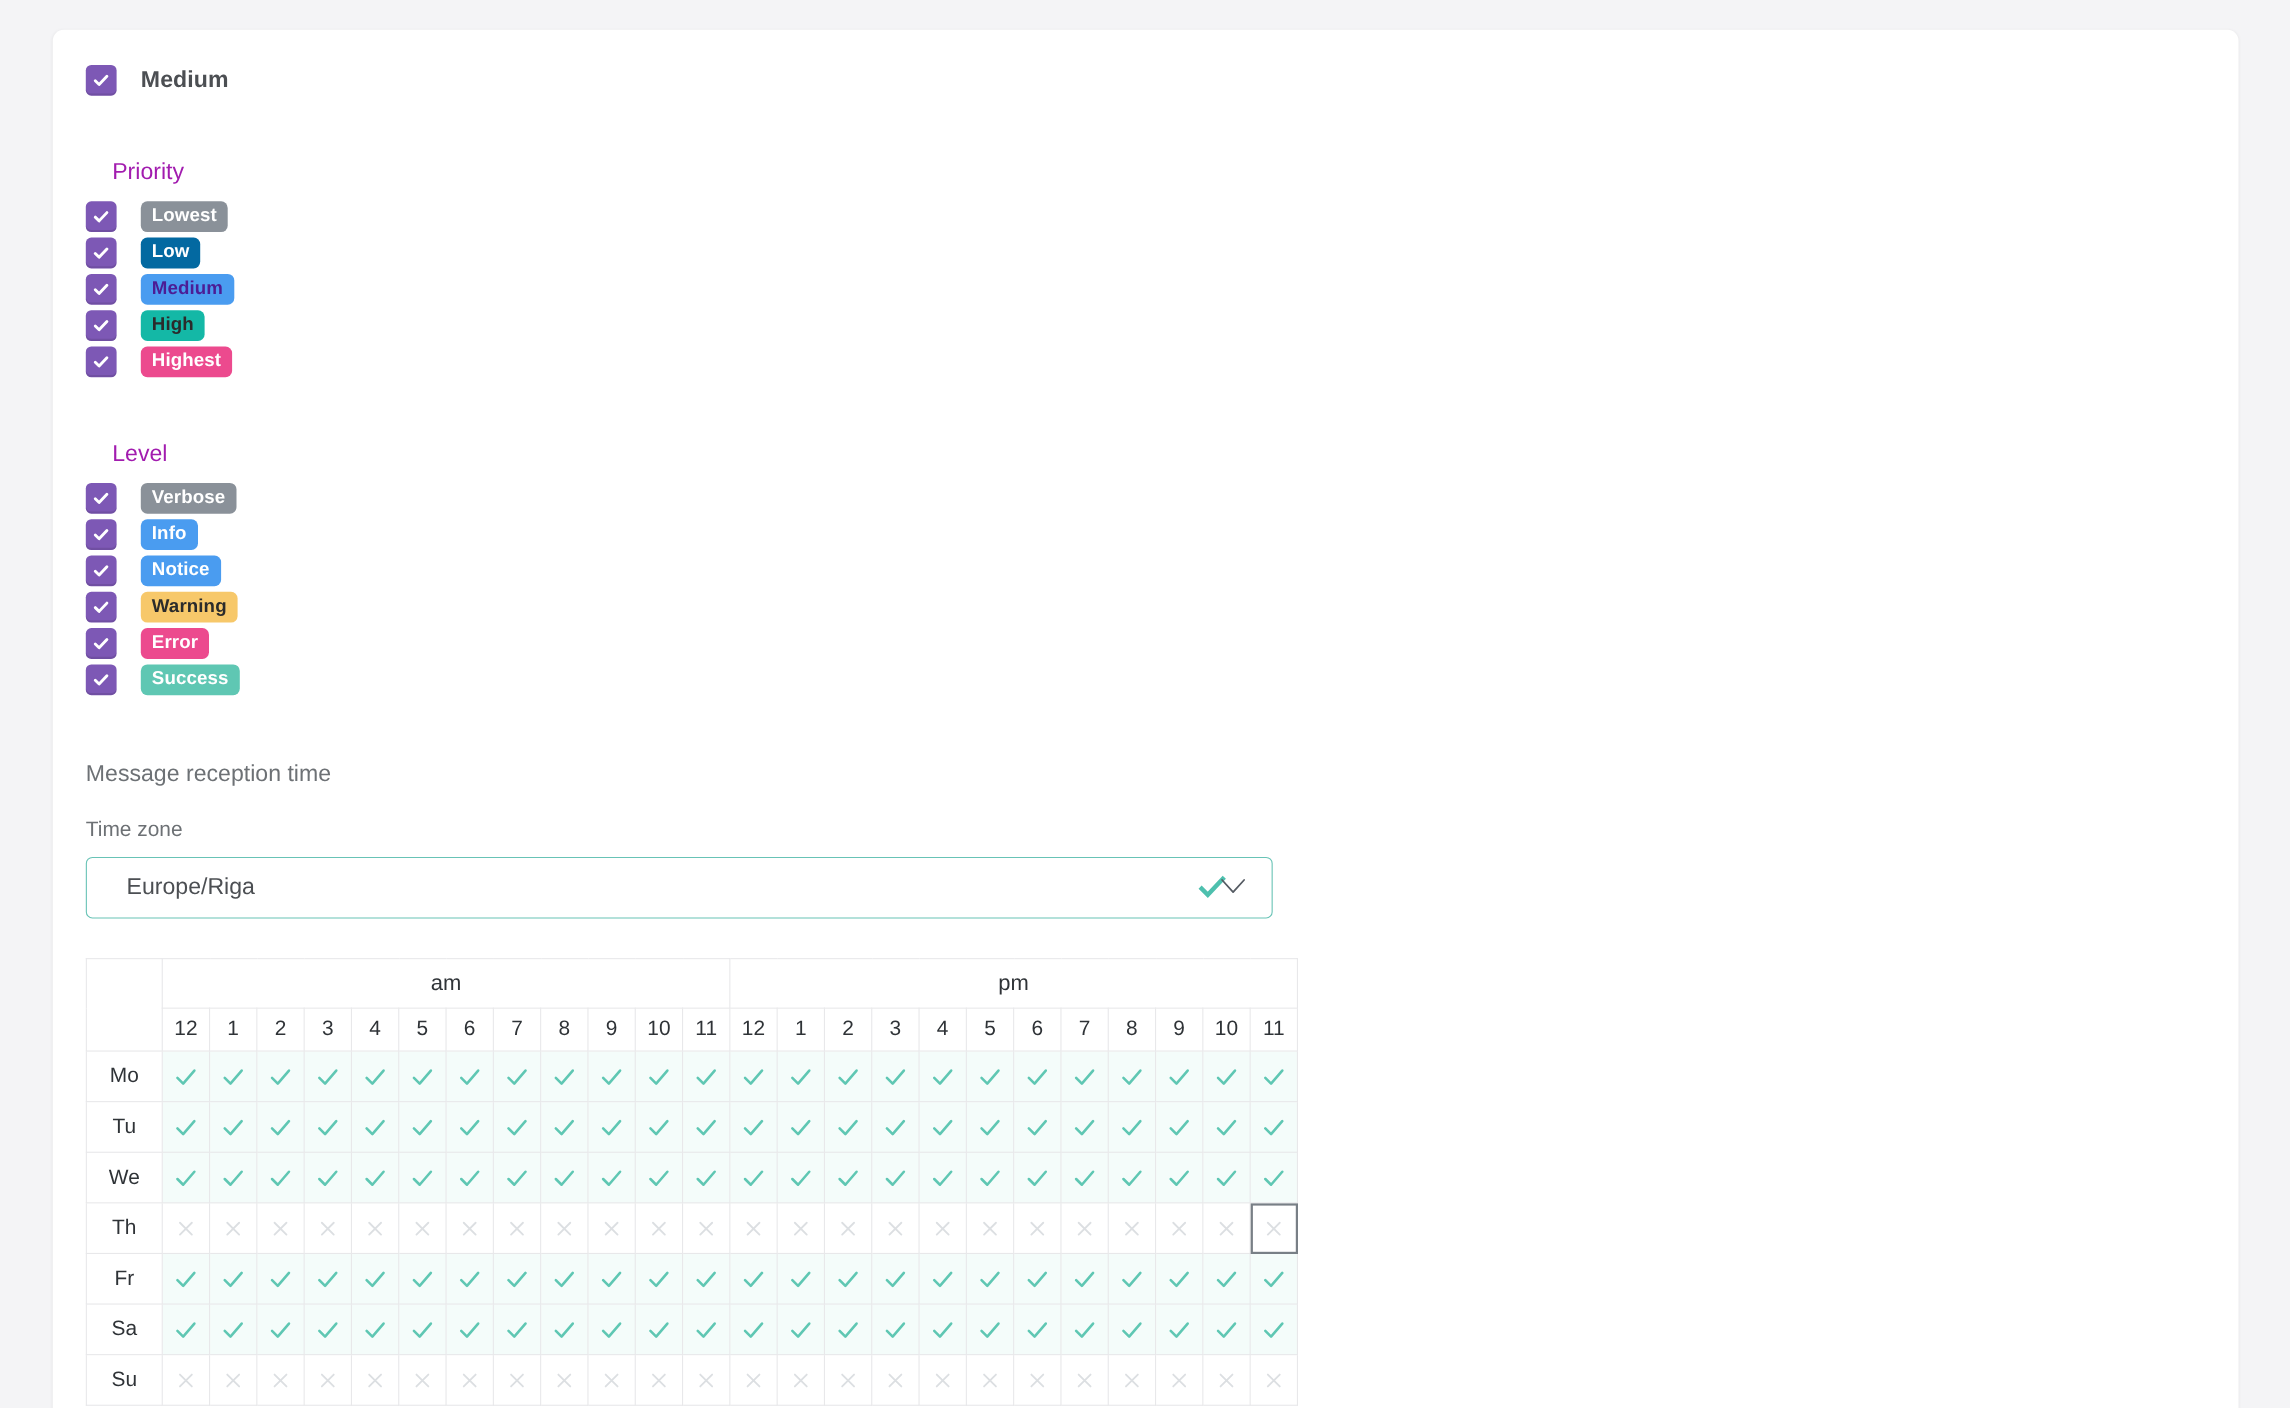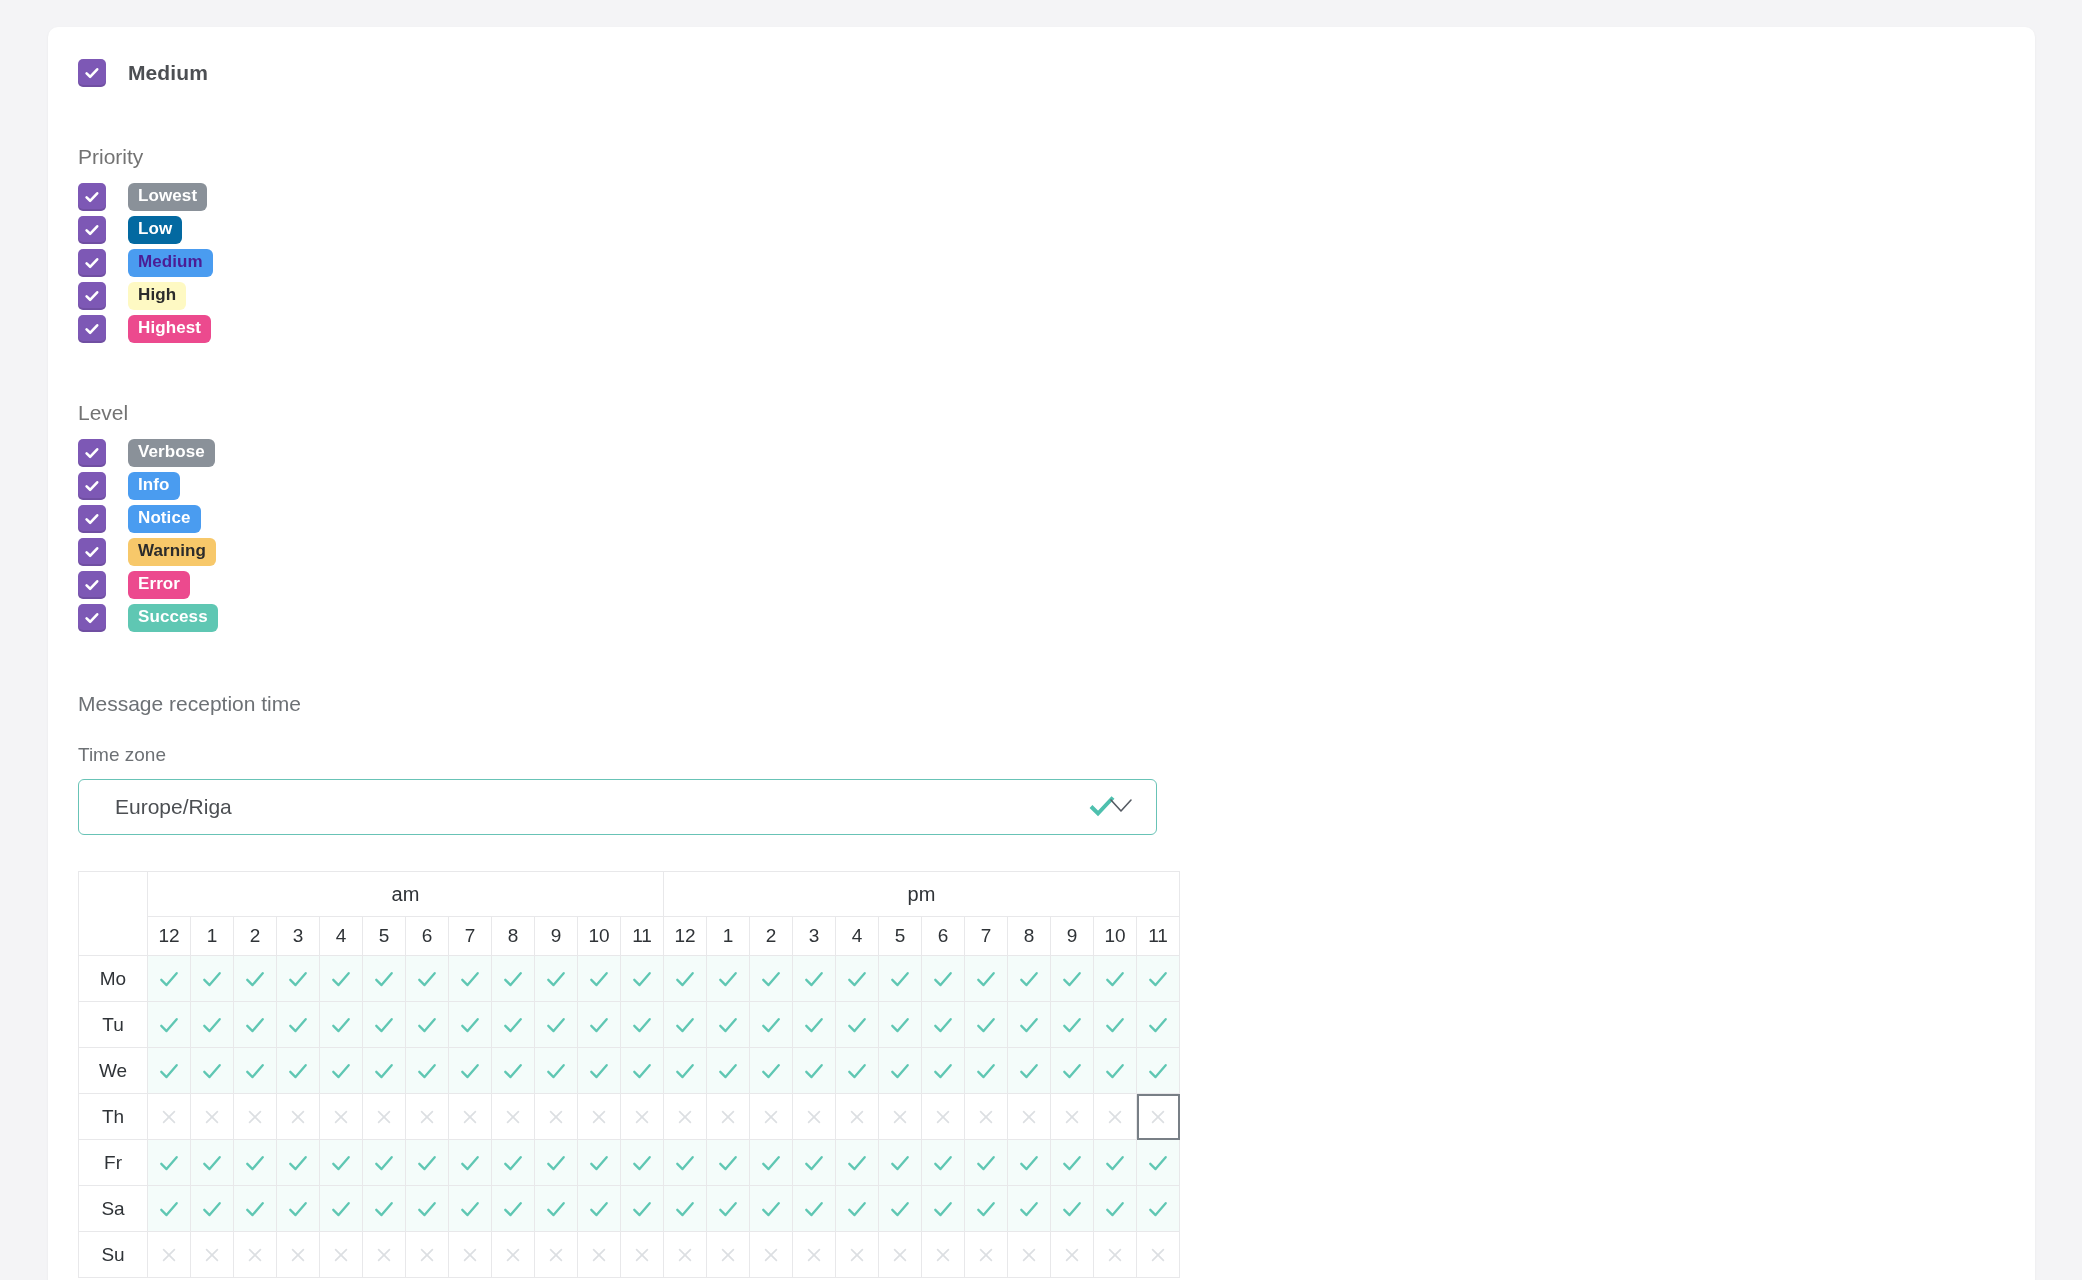--- a/index.html
+++ b/index.html
@@ -60,24 +60,25 @@
     margin-left: 22px;
     font-size: 21px;
     color: #4c4f53;
     font-weight: bold;
     letter-spacing: 0.1px;
   }
 
   
   .section-title {
     font-size: 21px;
-    color: #737373;
+    color: #a21caf;
     margin-top: 58px;
     margin-bottom: 10px;
     font-weight: normal;
+    margin-left: 24px;
   }
   .opt-list { margin-top: 6px; }
   .opt-row {
     display: flex;
     align-items: flex-end;
     height: 32px;
     margin-bottom: 1px;
   }
   .badge {
     margin-left: 22px;
@@ -211,21 +212,21 @@
               </svg>
             </span>
             <span class="badge" style="background: rgb(74, 156, 240); color: #4c1d95; margin-top: 12px;">Medium</span>
           </div>
           <div class="opt-row">
             <span class="cbx" style="background: rgb(125, 88, 181);">
               <svg width="16" height="16" viewBox="0 0 16 16">
                 <path d="M2.6 8.4 L6.1 11.8 L13.2 4.3" stroke="#ffffff" stroke-width="2.6" fill="none" stroke-linecap="round" stroke-linejoin="round"></path>
               </svg>
             </span>
-            <span class="badge" style="background: #fef9c3; color: rgb(43, 43, 43);">High</span>
+            <span class="badge" style="background: #14b8a6; color: rgb(43, 43, 43);">High</span>
           </div>
           <div class="opt-row">
             <span class="cbx" style="background: rgb(125, 88, 181);">
               <svg width="16" height="16" viewBox="0 0 16 16">
                 <path d="M2.6 8.4 L6.1 11.8 L13.2 4.3" stroke="#ffffff" stroke-width="2.6" fill="none" stroke-linecap="round" stroke-linejoin="round"></path>
               </svg>
             </span>
             <span class="badge" style="background: rgb(236, 74, 142); color: rgb(255, 255, 255);">Highest</span>
           </div>
         </div>

